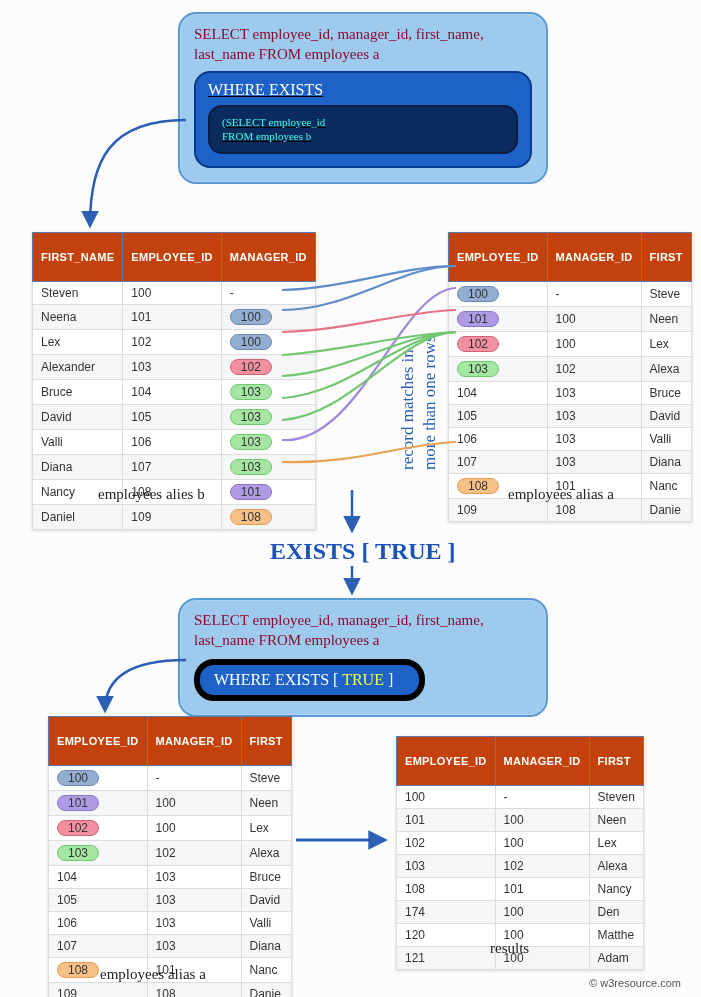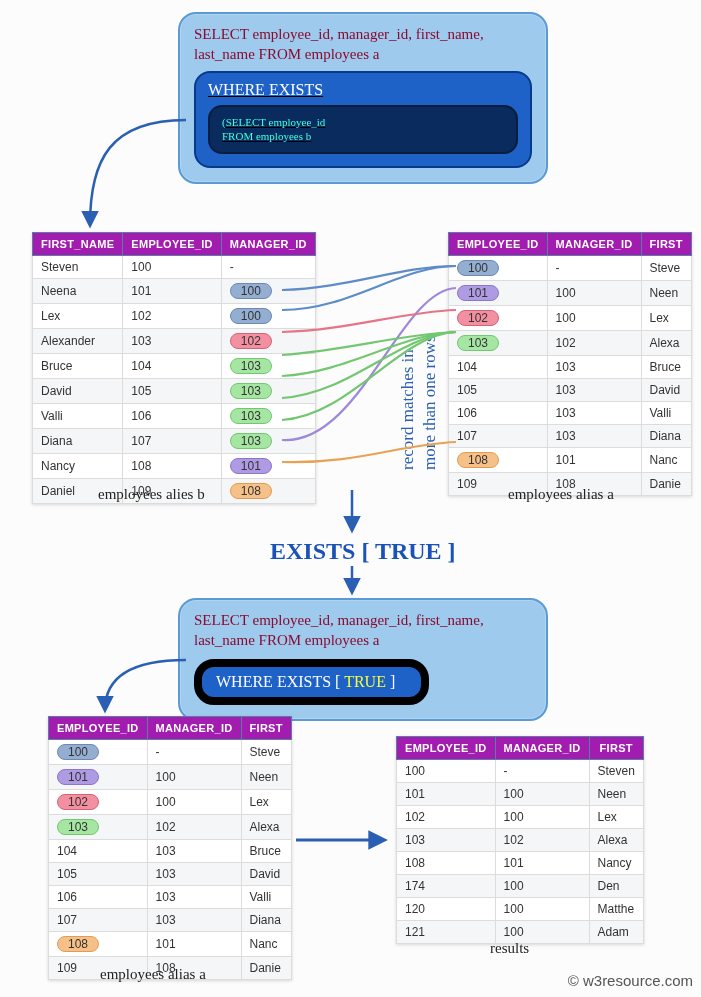--- a/index.html
+++ b/index.html
@@ -38,45 +38,45 @@
     font-size: 11px;
     line-height: 1.35;
   }
   .sql-inner .paren { color: #41ffe0; }
   .sql-inner .cyan { color: #41ffe0; }
   .sql-inner .white { color: #fff; }
   .where-pill {
     margin-top: 8px;
     display: inline-block;
     background: #1e62c8;
-    border: 8px solid #000000;
+    border: 6px solid #000000;
     border-radius: 20px;
     padding: 6px 26px 6px 14px;
     color: #fff;
     font-size: 16px;
   }
   .where-pill .true { color: #f2ff3a; }
 
   
   .tbl {
     position: absolute;
     border: 1px solid #c9c9c9;
     background: #fff;
     font-family: Arial, Helvetica, sans-serif;
     font-size: 12px;
     color: #333;
     border-collapse: collapse;
     box-shadow: 0 1px 3px rgba(0,0,0,.15);
   }
   .tbl th {
-    background: #a21caf;
+    background: #c2410c;
     color: #fff;
     font-weight: bold;
-    padding: 5px 8px;
-    text-align: center;
+    padding: 18px 8px;
+    text-align: left;
     border: 1px solid #5a7da8;
     font-size: 11px;
     letter-spacing: .3px;
   }
   .tbl td {
     padding: 4px 8px;
     border: 1px solid #dcdcdc;
     height: 20px;
     white-space: nowrap;
   }
@@ -118,24 +118,24 @@
     font-family: Georgia, serif;
     font-size: 24px;
     font-weight: bold;
   }
 
   
   svg.overlay { position: absolute; left:0; top:0; pointer-events:none; }
 
   .copyright {
     position: absolute;
-    right: 8px;
+    right: 20px;
     bottom: 8px;
     font-family: Arial, sans-serif;
-    font-size: 15px;
+    font-size: 11px;
     color: #555;
   }
 </style>
 </head>
 <body>
 
 <div class="sql-outer" style="left:178px; top:12px; width:370px;">
   <div class="sql-text">SELECT employee_id, manager_id, first_name, last_name FROM employees a</div>
   <div class="sql-where-outer">
     <div class="sql-where-label">WHERE EXISTS</div>

